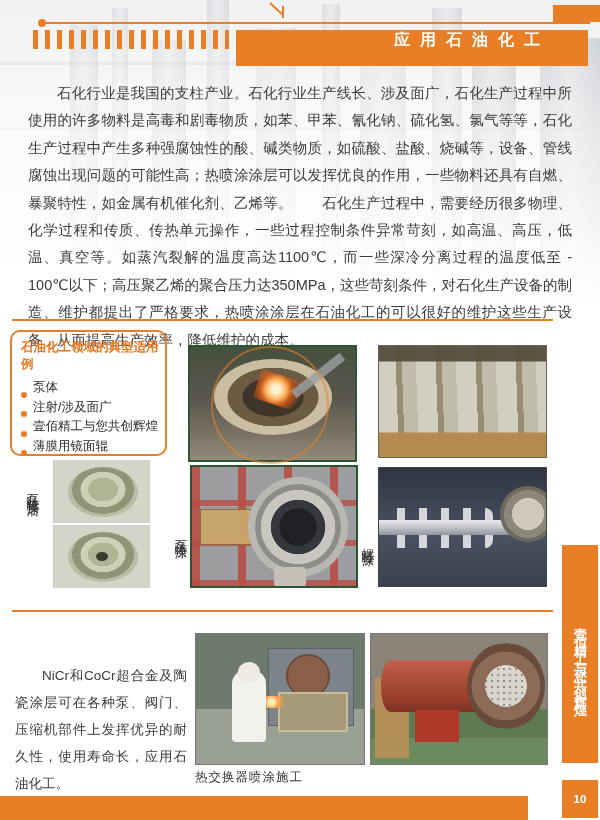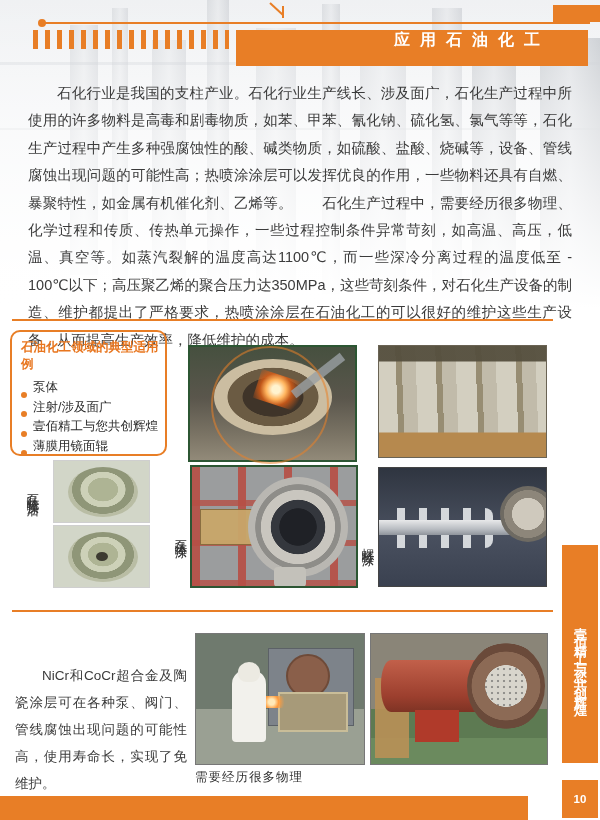--- a/index.html
+++ b/index.html
@@ -203,36 +203,36 @@
     <div class="shape disc"></div>
     <div class="shape hole"></div>
   </div>
 
   <div class="vcap cap-imp">泵叶轮喷涂后</div>
   <div class="vcap cap-pump">泵体喷涂</div>
   <div class="vcap cap-screw">螺杆喷涂</div>
 
   <div class="rule rule2"></div>
 
-  <p class="bottom-text">NiCr和CoCr超合金及陶瓷涂层可在各种泵、阀门、管线腐蚀出现问题的可能性高，使用寿命长，实现了免维护。</p>
+  <p class="bottom-text">NiCr和CoCr超合金及陶瓷涂层可在各种泵、阀门、压缩机部件上发挥优异的耐久性，使用寿命长，应用石油化工。</p>
 
   <div class="photo p-hx-spray">
     <div class="shape machine"></div>
     <div class="shape disc"></div>
     <div class="shape panel"></div>
     <div class="shape person"></div>
     <div class="shape hood"></div>
     <div class="shape spark"></div>
   </div>
   <div class="photo p-hx-red">
     <div class="shape wood"></div>
     <div class="shape cyl"></div>
     <div class="shape stand"></div>
     <div class="shape tubesheet"></div>
     <div class="shape flange"></div>
   </div>
-  <div class="cap-hx">需要经历很多物理</div>
+  <div class="cap-hx">热交换器喷涂施工</div>
 
   <div class="sidebar">壹佰精工与您共创辉煌</div>
   <div class="pagenum">10</div>
   <div class="bottom-bar"></div>
 
 </div>
 
 </body></html>

